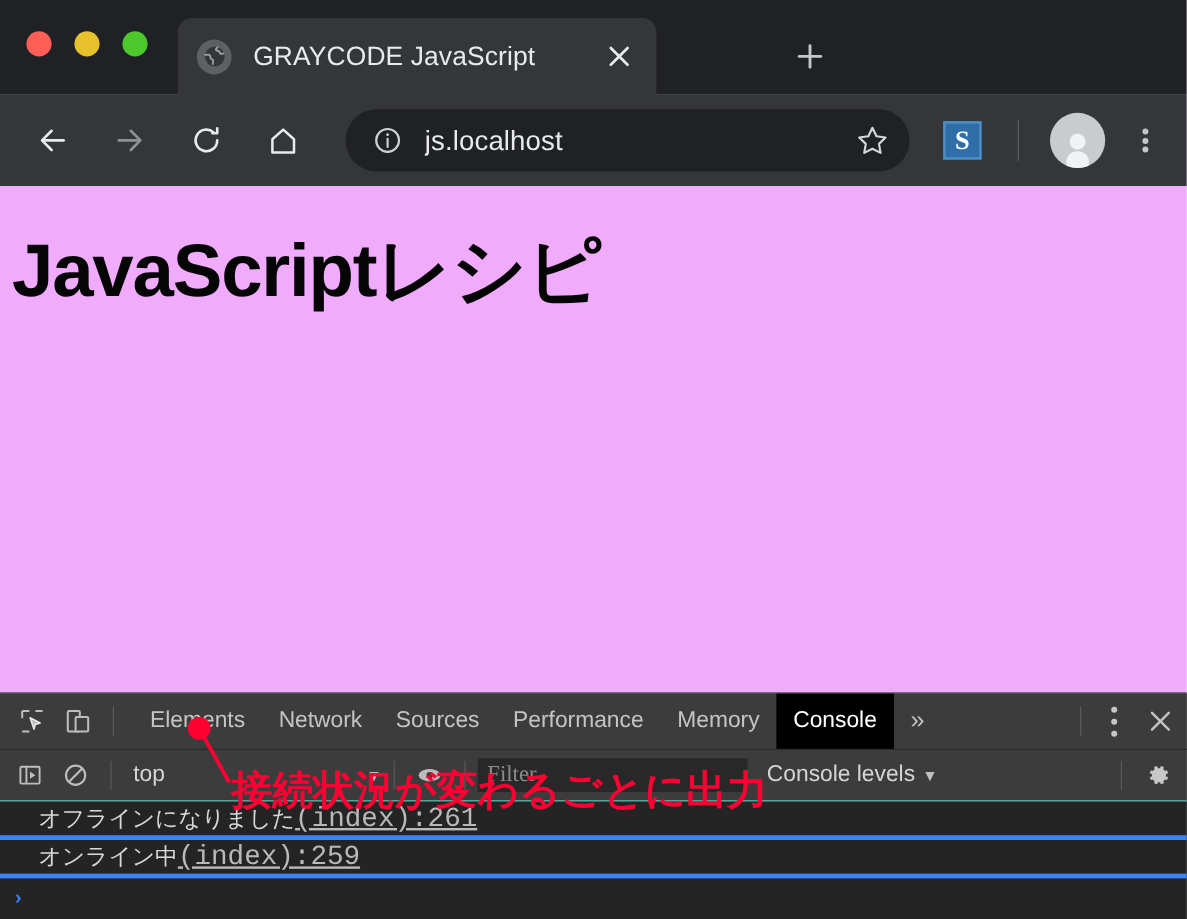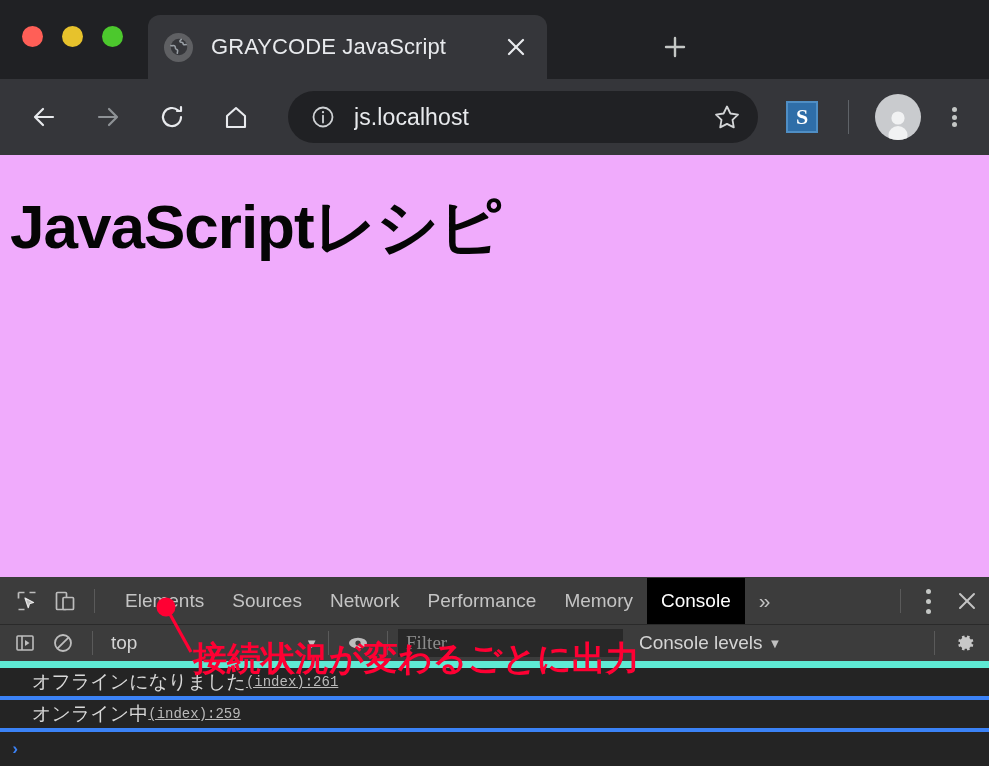--- a/index.html
+++ b/index.html
@@ -104,21 +104,21 @@
     height:100%; display:flex; align-items:center; padding:0 14px;
     color:#c4c4c4; font-size:19px; white-space:nowrap;
   }
   .dt-tab.active { background:#000; color:#ffffff; }
   .dt-more { color:#c4c4c4; font-size:21px; padding:0 14px; display:flex; align-items:center; height:100%; }
   .dt-kebab { width:34px; height:38px; display:flex; flex-direction:column; align-items:center; justify-content:center; flex:0 0 auto; }
   .dt-close { width:44px; height:38px; display:flex; align-items:center; justify-content:center; flex:0 0 auto; }
 
   .dt-consolebar {
     height:43px; background:#3c3c3c; display:flex; align-items:center;
-    padding:0 4px 0 6px; border-bottom:7px solid #5eead4;
+    padding:0 4px 0 6px; border-bottom:1px solid #5eead4;
   }
   .ctx-select {
     display:flex; align-items:center; color:#d4d4d4; font-size:19px;
     width:215px; padding-left:8px; flex:0 0 auto; height:28px;
   }
   .ctx-select .ctx-label { flex:1 1 auto; }
   .caret { font-size:13px; color:#c0c0c0; margin-left:6px; }
   .filter-input {
     flex:0 0 auto; width:225px; height:28px; background:#282828;
     border:none; outline:none; color:#d4d4d4; font-size:19px;
@@ -128,21 +128,21 @@
   .levels { color:#d4d4d4; font-size:19px; margin-left:16px; display:flex; align-items:center; flex:1 1 auto; }
   .gear { width:40px; height:38px; display:flex; align-items:center; justify-content:center; flex:0 0 auto; }
 
   .console-body { background:#242424; position:relative; flex:1 1 auto; }
   .log-row {
     height:32px; display:flex; align-items:center; justify-content:flex-start;
     padding:0 6px 0 32px; border-bottom:4px solid #3b82f6;
   }
   .log-msg { color:#d8d8d8; font-size:19px; white-space:nowrap; }
   .log-src {
-    color:#b9b9b9; font-size:14px; text-decoration:underline;
+    color:#b9b9b9; font-size:23px; text-decoration:underline;
     font-family:"Liberation Mono", monospace; white-space:nowrap;
   }
   .prompt-row { height:34px; display:flex; align-items:center; padding-left:10px; }
   .prompt-chevron { color:#3b82f6; font-size:17px; font-weight:bold; font-family:"Liberation Mono", monospace; }
   .annot-text {
     position:absolute; left:193px; top:636px; color:#ff0033;
     font-size:34px; font-weight:bold; white-space:nowrap;
     font-family:"Liberation Sans", sans-serif; letter-spacing:0px;
   }
   .annot-svg { position:absolute; left:150px; top:590px; }
@@ -255,22 +255,22 @@
       <div class="dt-iconbtn">
         <svg width="24" height="24" viewBox="0 0 24 24" stroke="#bdbdbd" stroke-width="1.7" fill="none">
           <rect x="3.5" y="3.5" width="10" height="17" rx="1"></rect>
           <rect x="10" y="8.5" width="10.5" height="12" rx="1" fill="#3c3c3c"></rect>
         </svg>
       </div>
       <div class="dt-sep"></div>
 
       <div class="dt-tabs">
         <div class="dt-tab">Elements</div>
+        <div class="dt-tab">Network</div>
         <div class="dt-tab">Sources</div>
-        <div class="dt-tab">Network</div>
         <div class="dt-tab">Performance</div>
         <div class="dt-tab">Memory</div>
         <div class="dt-tab active">Console</div>
         <div class="dt-more">»</div>
       </div>
 
       <div class="dt-sep"></div>
       <div class="dt-kebab">
         <span></span>
           <span></span>

